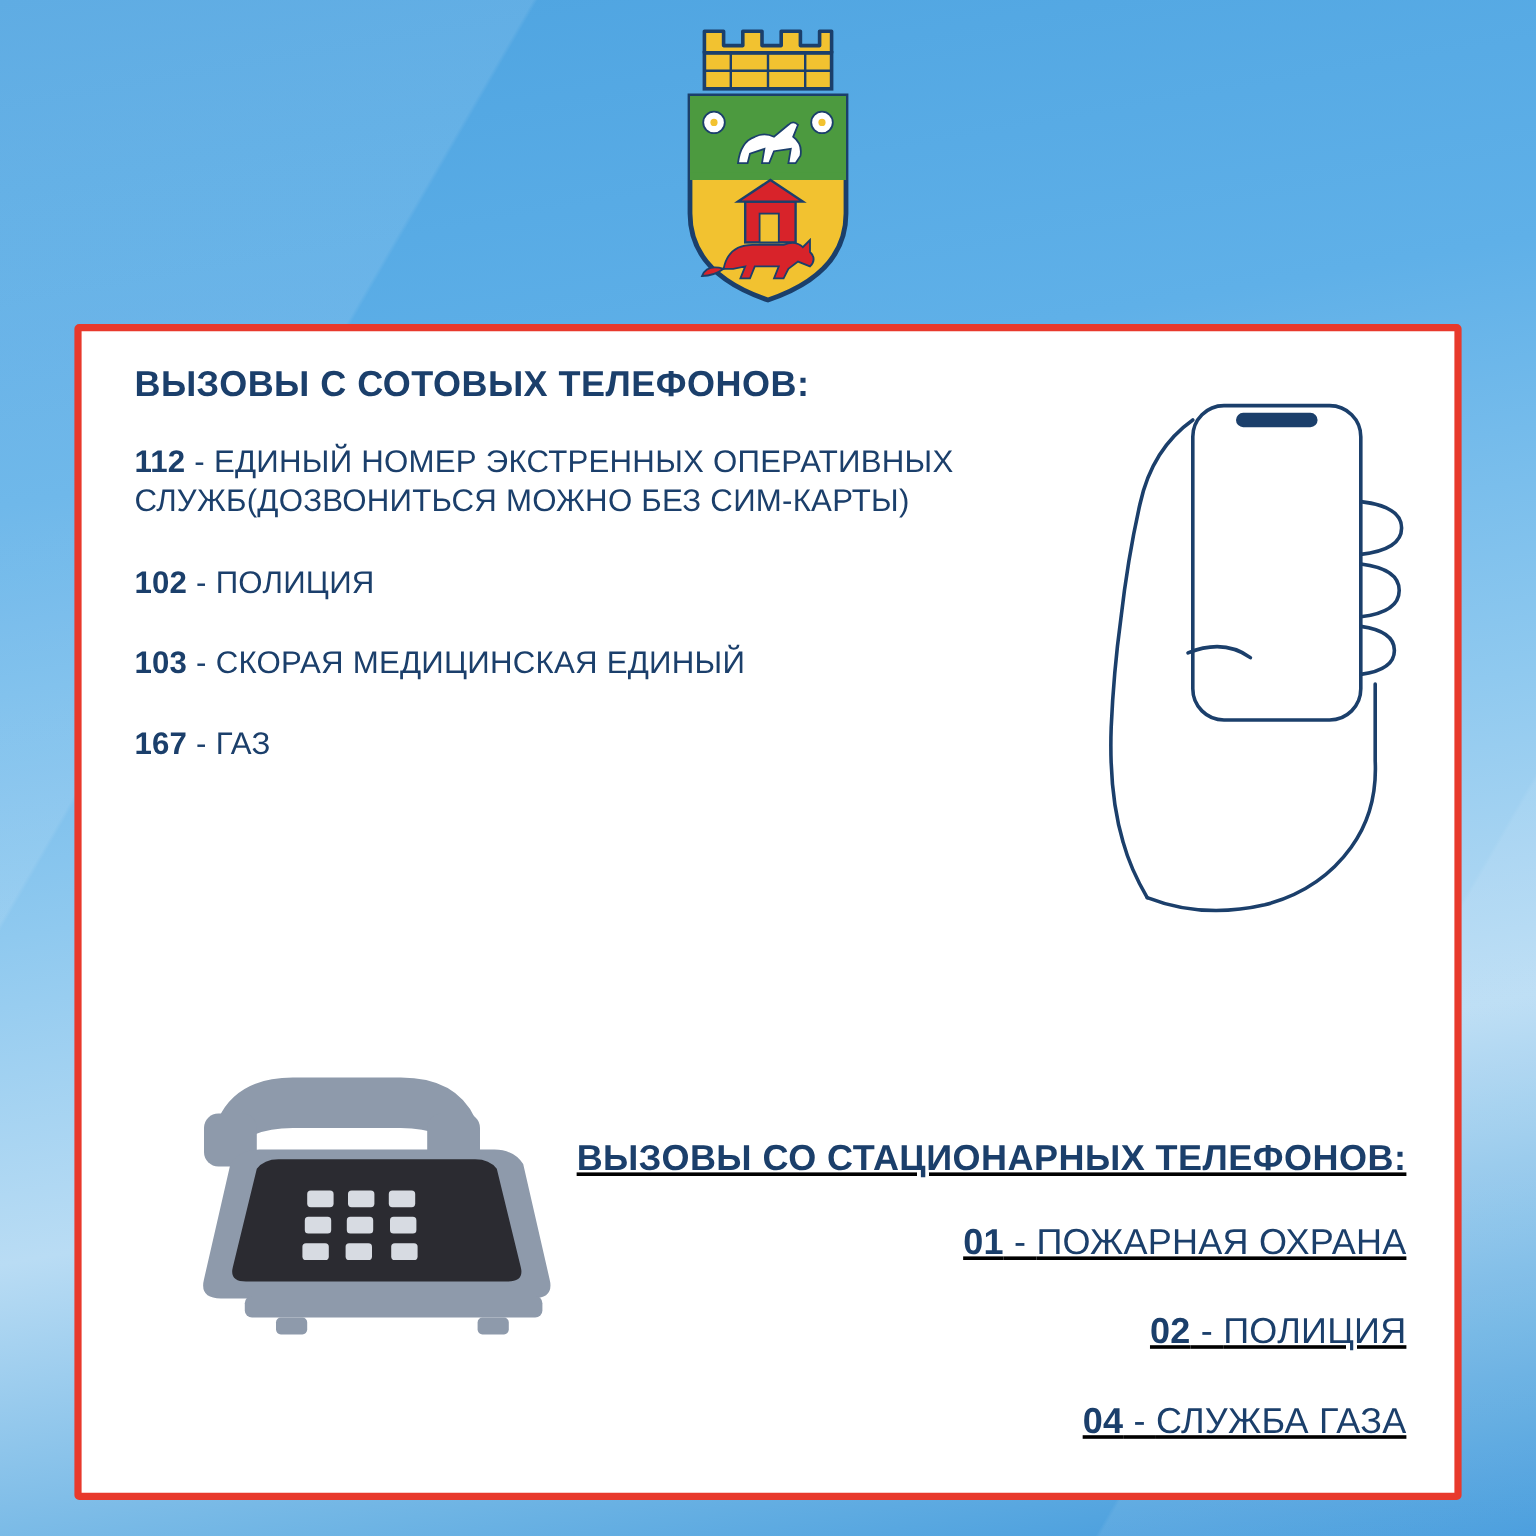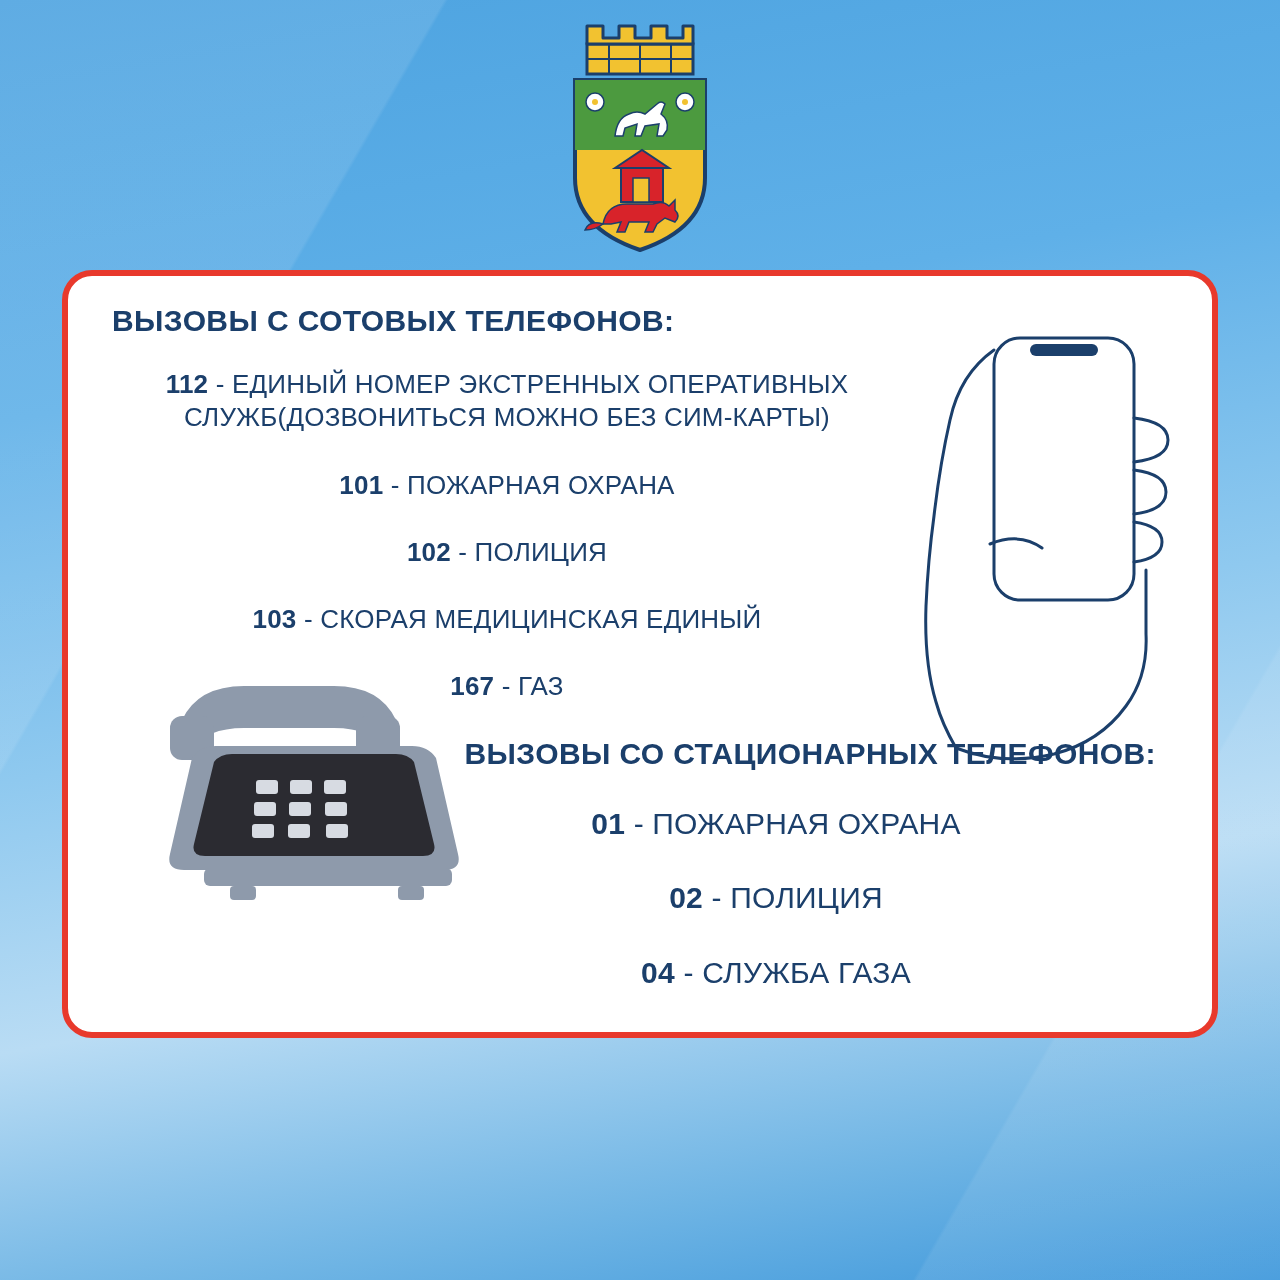--- a/index.html
+++ b/index.html
@@ -33,24 +33,24 @@
     width: 190px;
     height: 240px;
   }
 
   
   .card {
     position: absolute;
     left: 62px;
     top: 270px;
     width: 1156px;
-    height: 768px;
+    height: 980px;
     background: #ffffff;
     border: 6px solid #e8392c;
-    border-radius: 30px;
+    border-radius: 4px;
     box-sizing: border-box;
     overflow: hidden;
   }
 
   .mobile-section {
     position: absolute;
     left: 44px;
     top: 28px;
     width: 790px;
   }
@@ -63,45 +63,45 @@
     margin: 0 0 30px 0;
     font-stretch: condensed;
   }
 
   .line {
     color: #1b3f6b;
     font-size: 26px;
     margin: 0 0 34px 0;
     line-height: 1.28;
     letter-spacing: 0.2px;
-    text-align: center;
   }
   .line .num {
     font-weight: bold;
   }
   .line.two-line {
     margin-bottom: 34px;
   }
 
   
   .hand-illustration {
     position: absolute;
     right: 26px;
     top: 54px;
     width: 300px;
     height: 450px;
   }
 
   
   .landline-section {
     position: absolute;
-    right: 56px;
+    right: 40px;
     bottom: 36px;
     width: 760px;
     text-align: right;
+    text-decoration: underline;
   }
   .landline-section .section-title {
     margin-bottom: 34px;
     font-size: 30px;
   }
   .landline-section .line {
     margin-bottom: 36px;
     font-size: 30px;
   }
   .landline-section .line:last-child {
@@ -166,23 +166,20 @@
 
 <div class="card">
 
   <div class="mobile-section">
     <h2 class="section-title">ВЫЗОВЫ С СОТОВЫХ ТЕЛЕФОНОВ:</h2>
 
     <p class="line two-line">
       <span class="num">112</span><span> - </span><span>ЕДИНЫЙ НОМЕР ЭКСТРЕННЫХ ОПЕРАТИВНЫХ СЛУЖБ(ДОЗВОНИТЬСЯ МОЖНО БЕЗ СИМ-КАРТЫ)</span>
     </p>
 
-    <p class="line">
-      <span class="num">101</span><span> - </span><span>ПОЖАРНАЯ ОХРАНА</span>
-    </p>
 
     <p class="line">
       <span class="num">102</span><span> - </span><span>ПОЛИЦИЯ</span>
     </p>
 
     <p class="line">
       <span class="num">103</span><span> -  </span><span>СКОРАЯ МЕДИЦИНСКАЯ ЕДИНЫЙ</span>
     </p>
 
     <p class="line">

